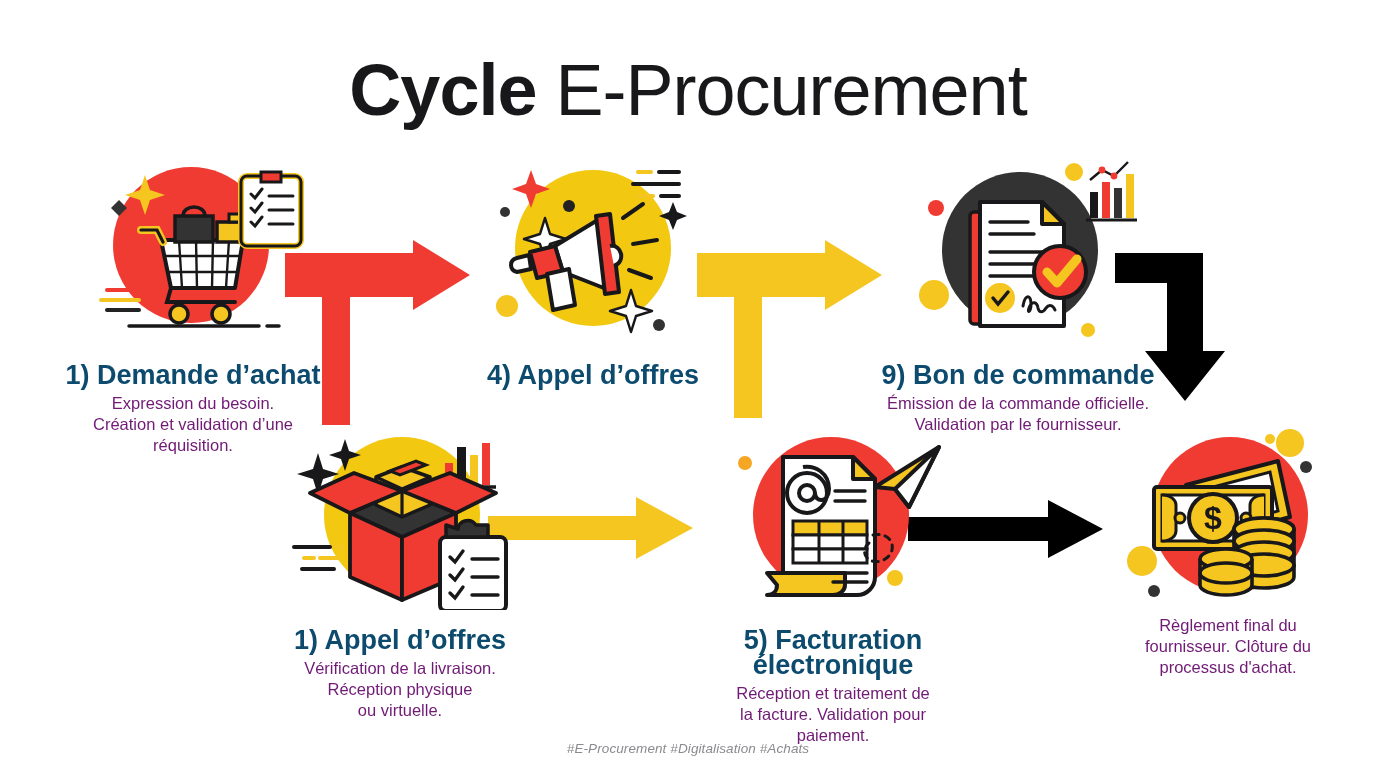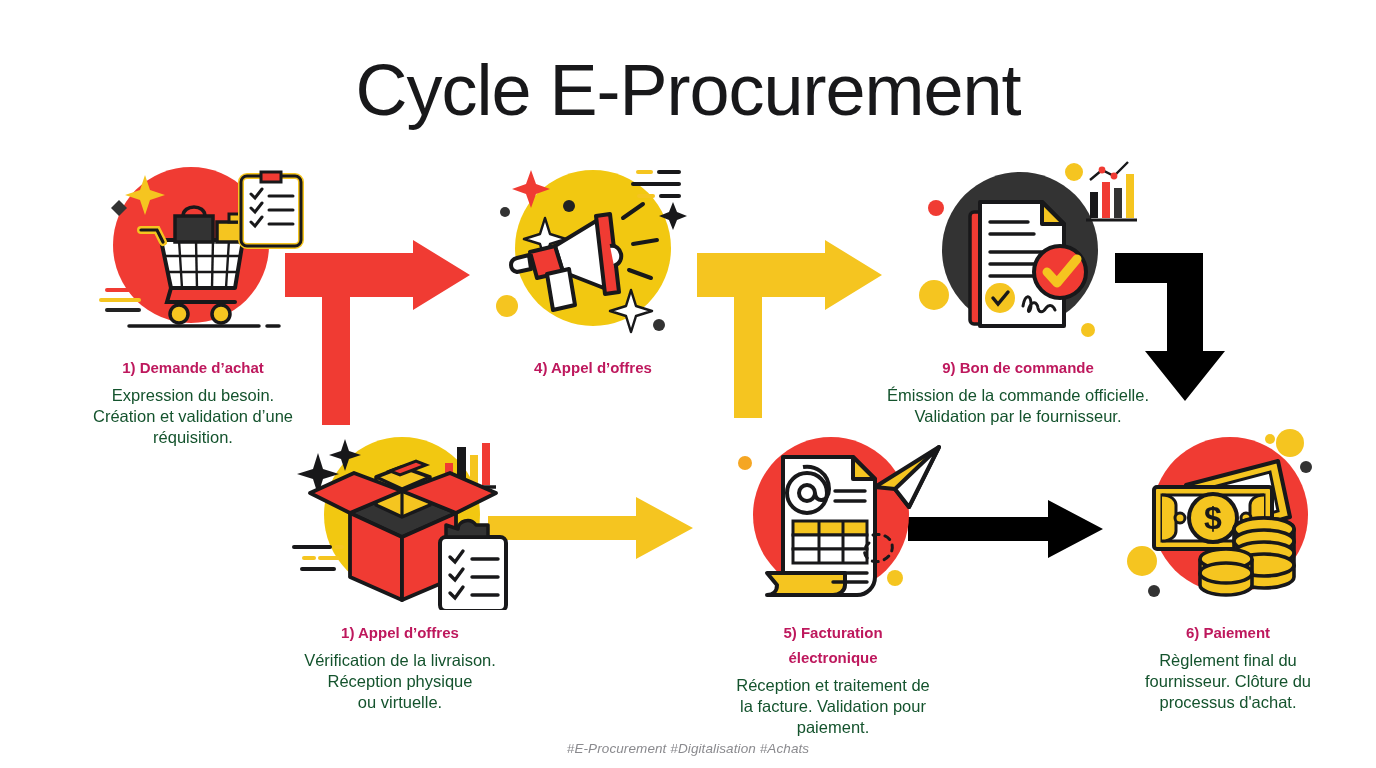--- a/index.html
+++ b/index.html
@@ -8,31 +8,31 @@
     font-family:"Liberation Sans","DejaVu Sans",sans-serif;
     color:#18181a;position:relative;
   }
   .stage{position:absolute;inset:0;}
 
   
   .title{
     position:absolute;left:0;top:52px;width:1376px;text-align:center;
     font-size:72px;line-height:76px;letter-spacing:-1px;white-space:nowrap;
   }
-  .title .light{font-weight:400;}
+  .title .light{font-weight:700;}
   .title .bold{font-weight:400;}
 
   
   .step{position:absolute;text-align:center;}
   .step .ttl{
-    font-weight:700;font-size:15px;line-height:25px;color:#be185d;
-    margin-top:10px;white-space:pre-line;
+    font-weight:700;font-size:27px;line-height:25px;color:#0c4a6e;
+    margin-top:18px;white-space:pre-line;
   }
   .step .desc{
-    font-size:16.5px;line-height:21px;color:#14532d;margin-top:5px;
+    font-size:16.5px;line-height:21px;color:#701a75;margin-top:5px;
     white-space:pre-line;
   }
 
   
   .icon-wrap{position:relative;width:220px;height:185px;margin:0 auto;}
   .icon-wrap svg{position:absolute;left:0;top:0;}
 
   
   .arrow{position:absolute;}
 
@@ -350,21 +350,20 @@
           <ellipse cx="146" cy="128" rx="30" ry="11" fill="#F5C520"></ellipse>
           <path d="M116 140 v12 a30 11 0 0 0 60 0 v-12" fill="#F5C520"></path>
           <ellipse cx="146" cy="140" rx="30" ry="11" fill="#F5C520"></ellipse>
           <path d="M82 134 v14 a26 10 0 0 0 52 0 v-14" fill="#F5C520"></path>
           <ellipse cx="108" cy="134" rx="26" ry="10" fill="#F5C520"></ellipse>
           <path d="M82 148 v12 a26 10 0 0 0 52 0 v-12" fill="#F5C520"></path>
           <ellipse cx="108" cy="148" rx="26" ry="10" fill="#F5C520"></ellipse>
         </g>
       </svg>
     </div>
-    <div class="ttl">6) Paiement</div>
     <div class="desc">Règlement final du
 fournisseur. Clôture du
 processus d'achat.</div>
   </div>
 
   <div class="footer">#E-Procurement #Digitalisation #Achats</div>
 
 </div>
 
 </body></html>

